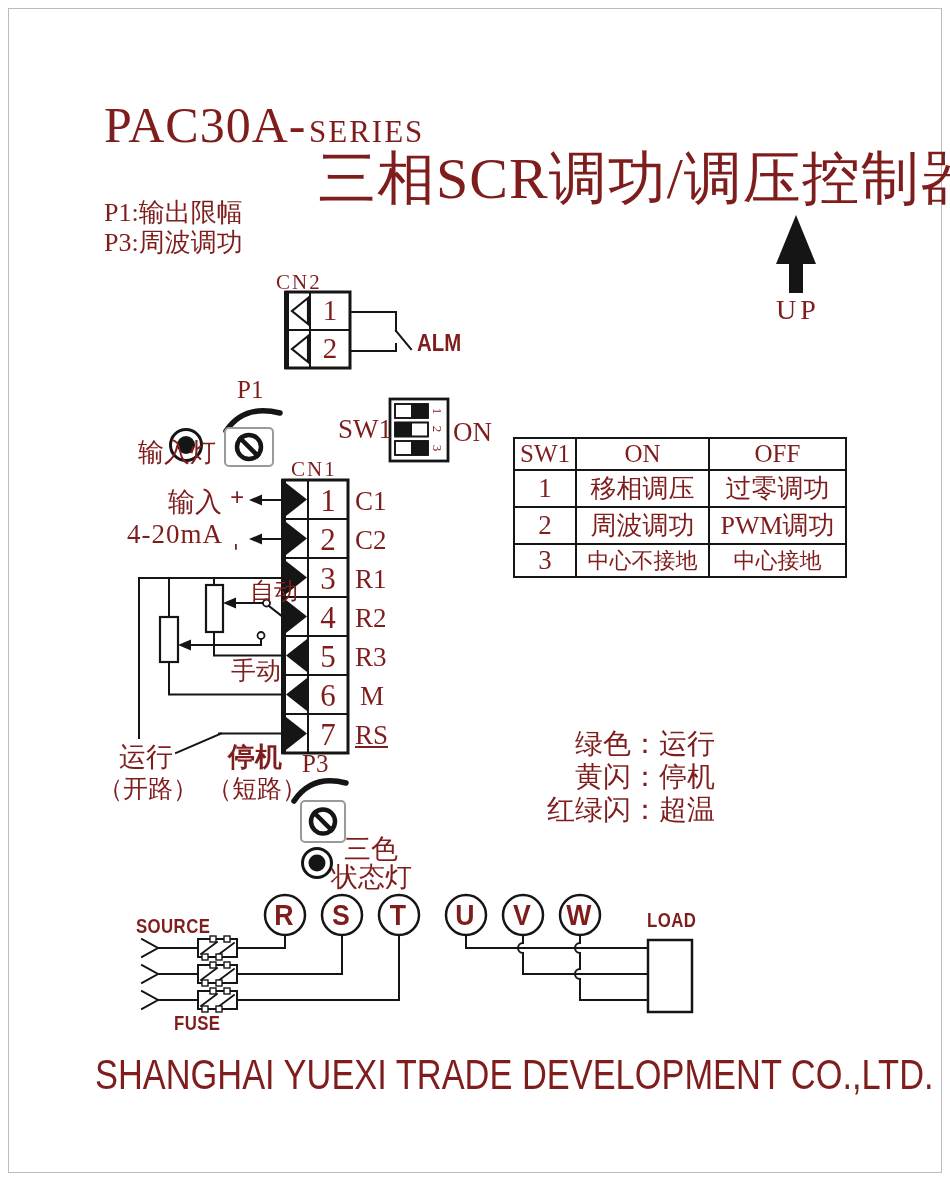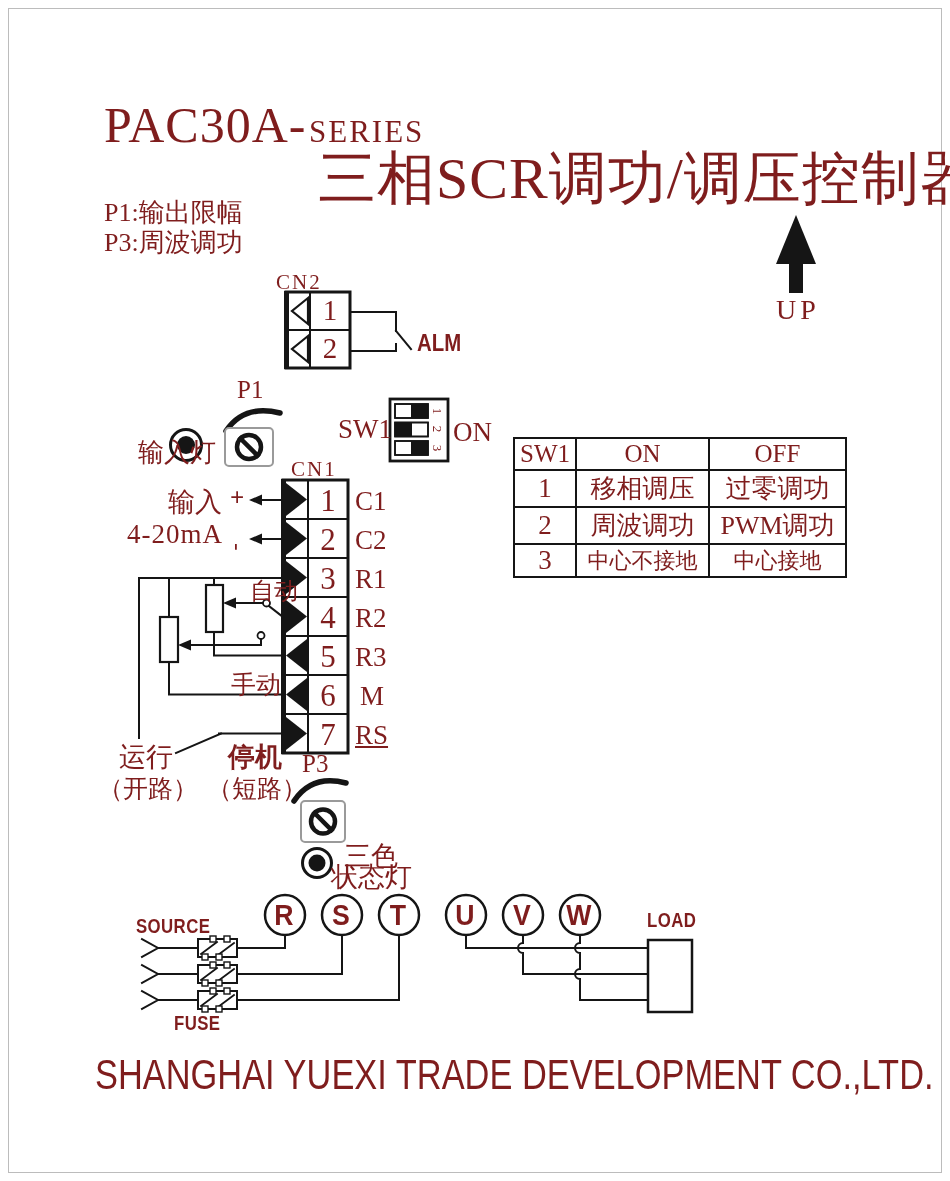--- a/index.html
+++ b/index.html
@@ -263,31 +263,36 @@
   <div class="t ser" style="left:355px;top:644px;font-size:27px;text-align:right;">R3</div>
   <div class="t ser" style="left:360px;top:683px;font-size:27px;">M</div>
   <div class="t ser" style="left:355px;top:722px;font-size:27px;text-decoration:underline;">RS</div>
 
   <div class="t ser" style="left:168px;top:489px;font-size:27px;">输入</div>
   <div class="t ser" style="left:127px;top:521px;font-size:27px;letter-spacing:1px;">4-20mA</div>
   <div class="t ser" style="left:230px;top:485px;font-size:25px;font-weight:bold;">+</div>
   <div class="t ser" style="left:234px;top:536px;font-size:22px;font-weight:bold;transform:rotate(90deg);">-</div>
 
   <div class="t ser" style="left:233px;top:579px;font-size:24px;margin-left:17px;">自动</div>
-  <div class="t ser" style="left:231px;top:672px;font-size:25px;">手动</div>
+  <div class="t ser" style="left:231px;top:658px;font-size:25px;">手动</div>
 
   <div class="t ser" style="left:119px;top:744px;font-size:27px;">运行</div>
   <div class="t ser" style="left:98px;top:776px;font-size:25px;">（开路）</div>
   <div class="t ser" style="left:228px;top:744px;font-size:27px;font-weight:bold;">停机</div>
   <div class="t ser" style="left:207px;top:776px;font-size:25px;">（短路）</div>
 
   <div class="t ser" style="left:302px;top:751px;font-size:25px;">P3</div>
-  <div class="t ser" style="left:344px;top:836px;font-size:27px;margin-top:7px;">三色</div>
+  <div class="t ser" style="left:344px;top:836px;font-size:27px;">三色</div>
   <div class="t ser" style="left:331px;top:864px;font-size:27px;">状态灯</div>
 
+  <div class="t ser" style="left:500px;top:727px;width:215px;">
+    <div class="legend-line">绿色：运行</div>
+    <div class="legend-line">黄闪：停机</div>
+    <div class="legend-line">红绿闪：超温</div>
+  </div>
 
   <div class="t con" style="left:136px;top:915px;font-size:21px;font-weight:bold;transform:scaleX(0.8);letter-spacing:0.5px;">SOURCE</div>
   <div class="t con" style="left:174px;top:1012px;font-size:21px;font-weight:bold;transform:scaleX(0.8);letter-spacing:0.5px;">FUSE</div>
   <div class="t con" style="left:647px;top:909px;font-size:21px;font-weight:bold;transform:scaleX(0.8);letter-spacing:0.5px;">LOAD</div>
 
   <div class="t con ctr" style="left:270px;top:901px;width:30px;font-size:29px;font-weight:bold;transform:scaleX(0.92);">R</div>
   <div class="t con ctr" style="left:327px;top:901px;width:30px;font-size:29px;font-weight:bold;transform:scaleX(0.92);">S</div>
   <div class="t con ctr" style="left:384px;top:901px;width:30px;font-size:29px;font-weight:bold;transform:scaleX(0.92);">T</div>
   <div class="t con ctr" style="left:451px;top:901px;width:30px;font-size:29px;font-weight:bold;transform:scaleX(0.92);">U</div>
   <div class="t con ctr" style="left:508px;top:901px;width:30px;font-size:29px;font-weight:bold;transform:scaleX(0.92);">V</div>

